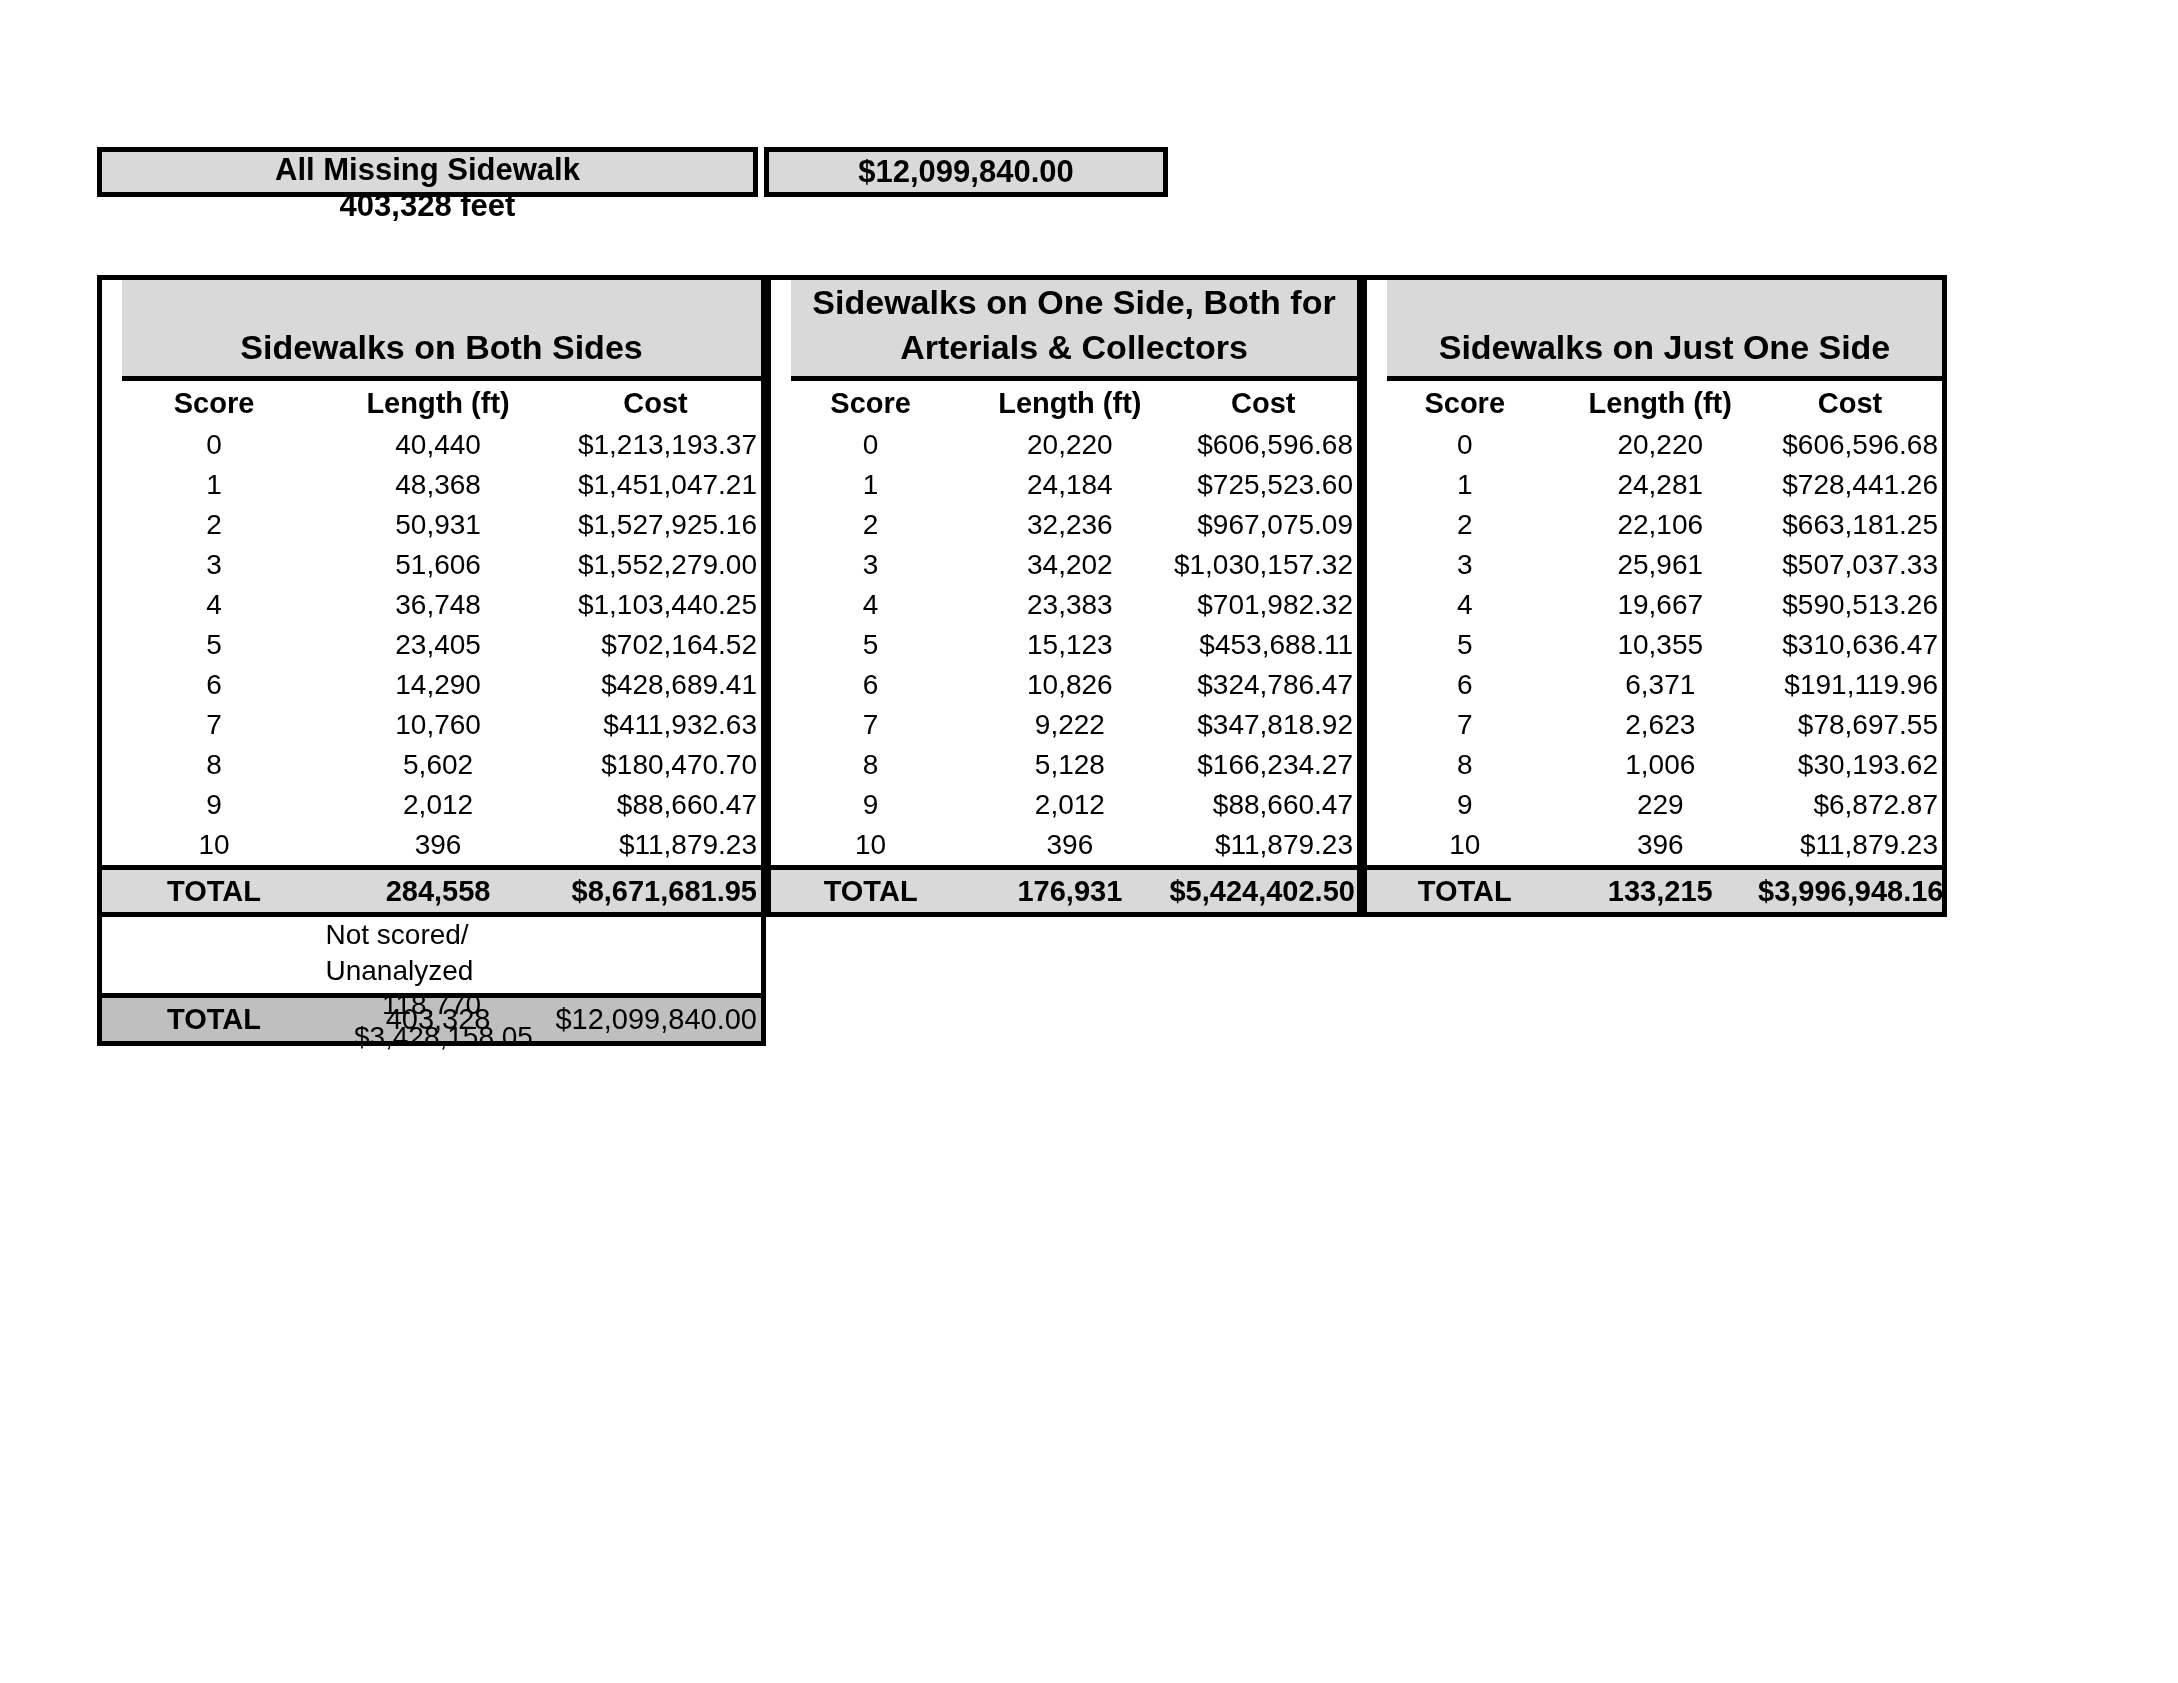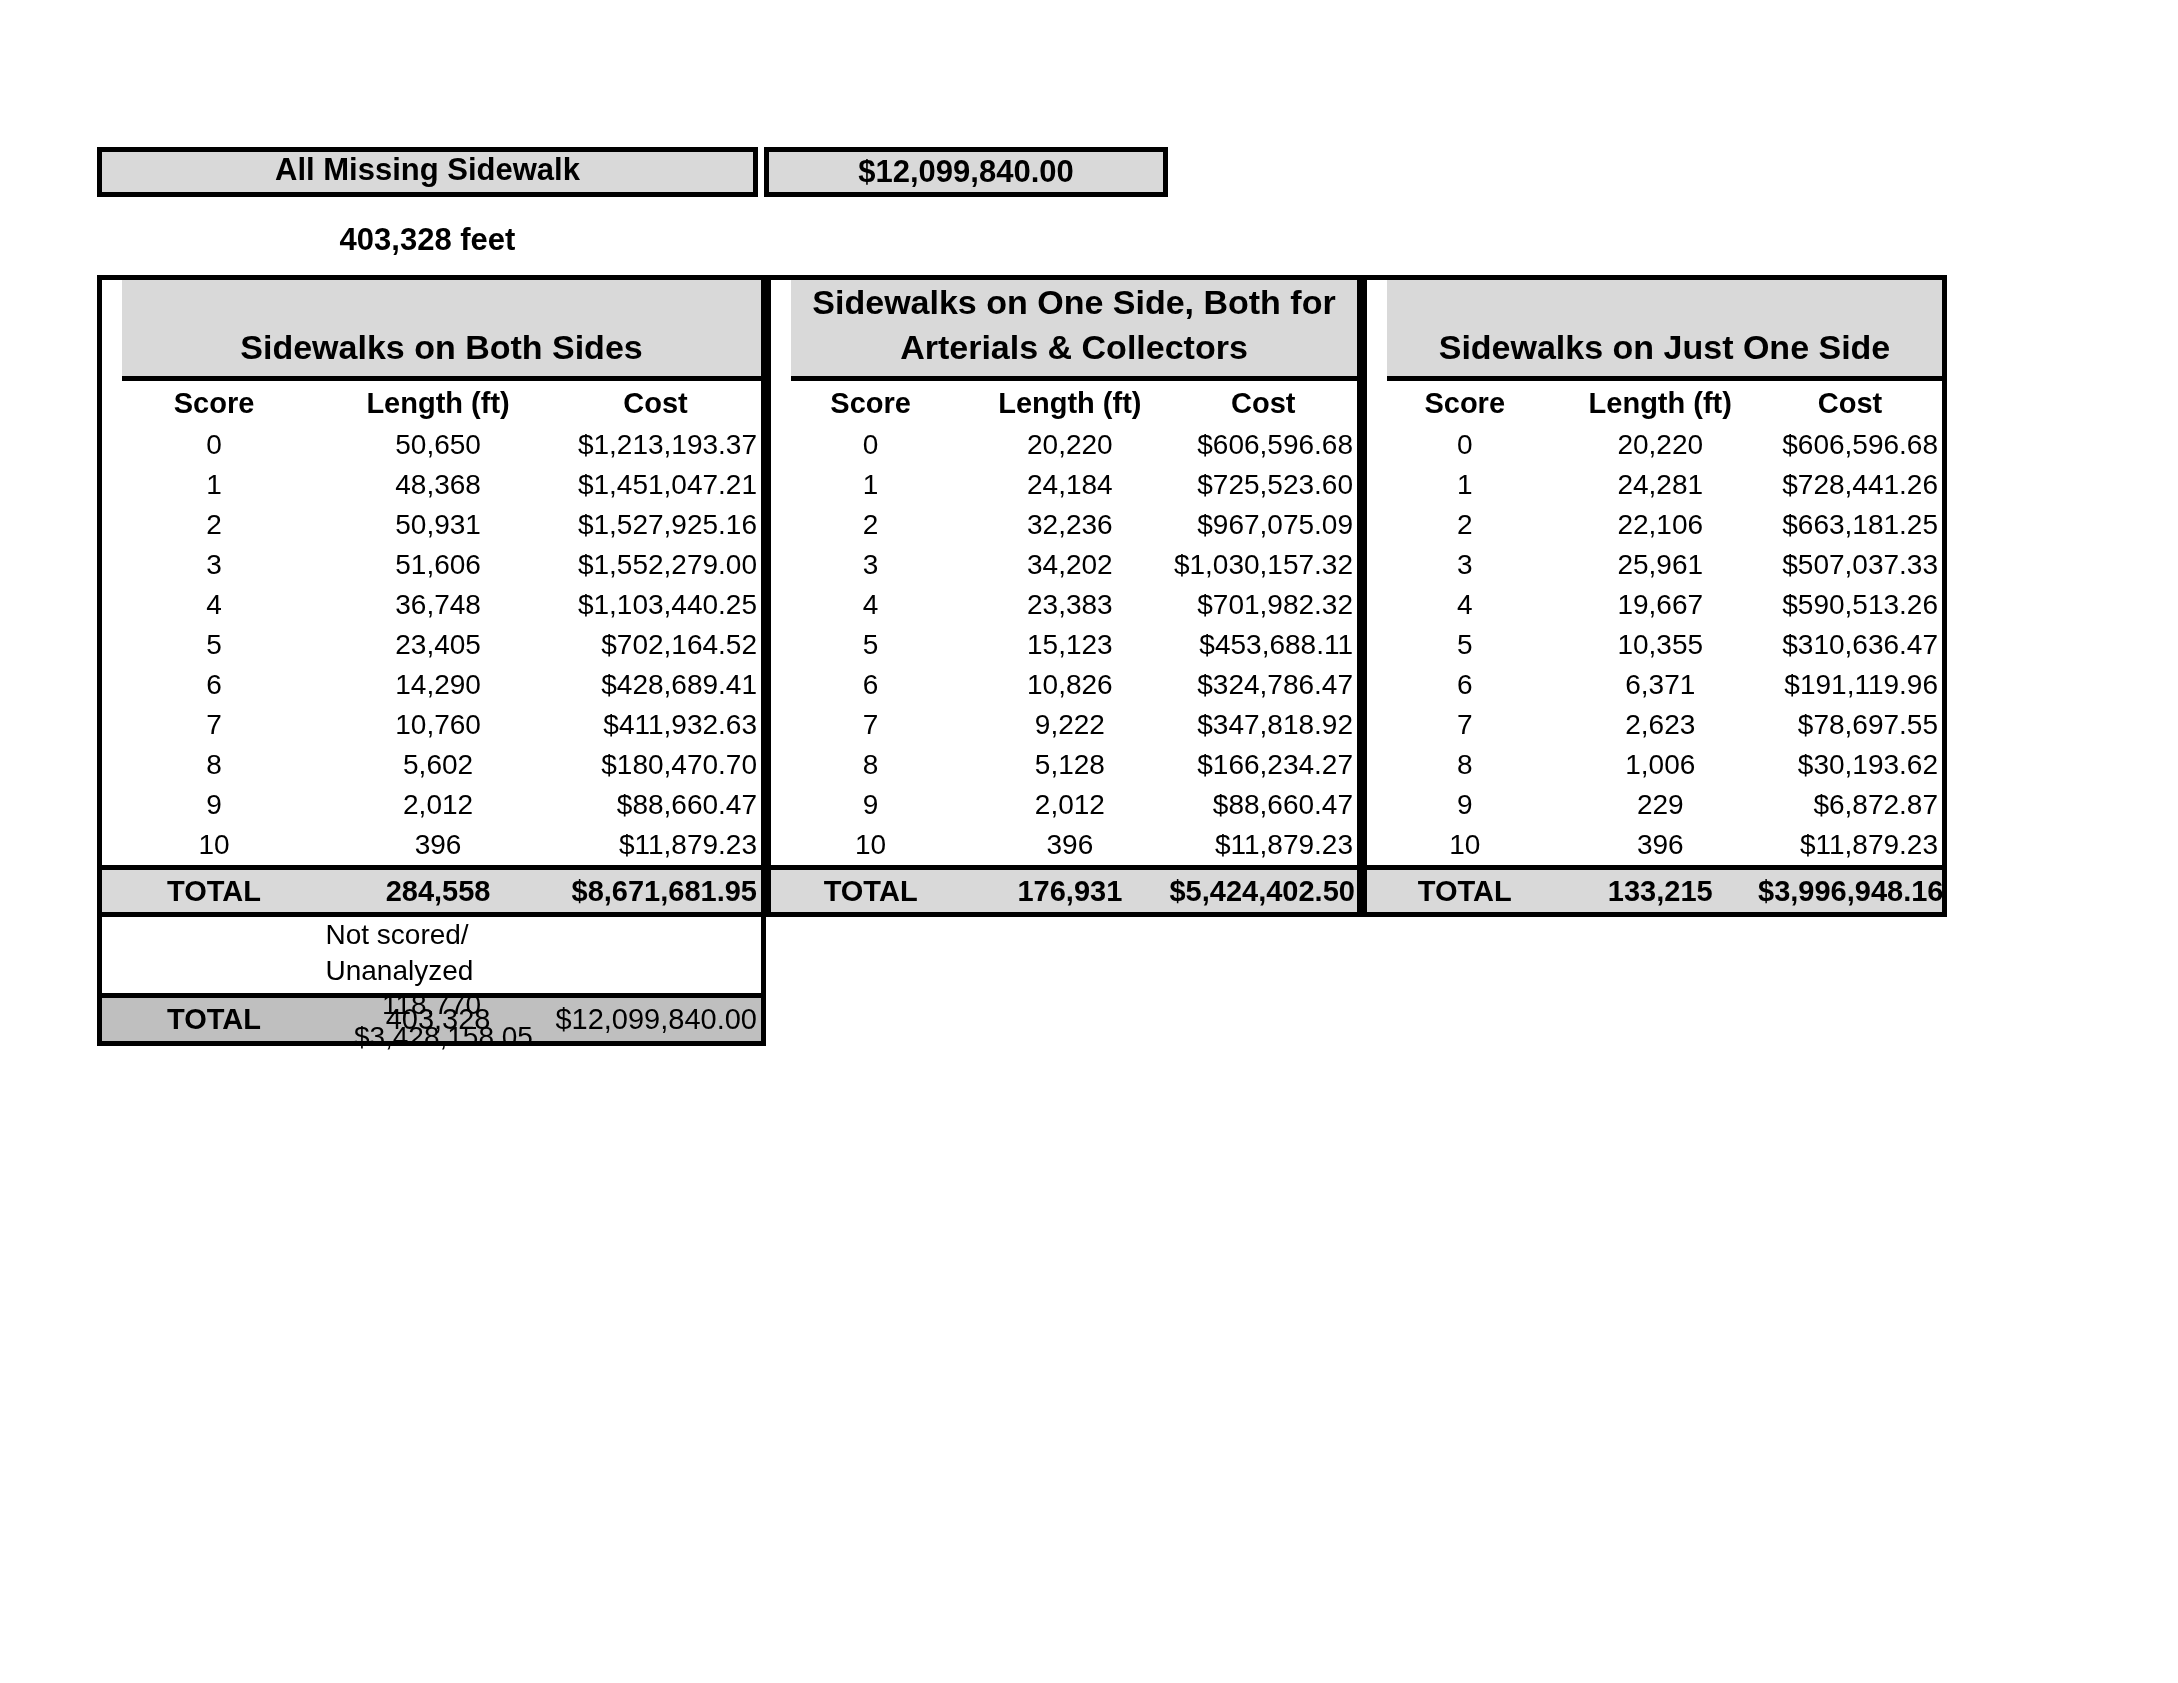--- a/index.html
+++ b/index.html
@@ -7,21 +7,21 @@
   body { width:2178px; height:1683px; position:relative;
          font-family:"Liberation Sans", sans-serif; color:#000; }
   .page { position:absolute; inset:0; }
 
   
   .summary-bar { position:absolute; left:97px; top:147px; display:flex; gap:6px; }
   .sum-box { background:#d9d9d9; border:5px solid #000; height:50px;
              display:flex; align-items:center; font-weight:bold; font-size:31px; }
   .sum-box-left { width:661px;flex-direction:column; }
   .sum-box-left .sum-cell-label { width:61%; text-align:center; }
-  .sum-box-left .sum-cell-len   { width:39%; text-align:center;margin-top:34px; }
+  .sum-box-left .sum-cell-len   { width:39%; text-align:center; }
   .sum-box-right { width:404px; justify-content:center; }
 
   
   .tables { position:absolute; left:97px; top:275px; display:flex; align-items:flex-start; }
   .tbl { border:5px solid #000; background:#fff; }
   .tbl-0 { width:669px; }
   .tbl-1 { width:596px; }
   .tbl-2 { width:585px; }
 
   .tbl-title { height:101px; background:#d9d9d9; border-bottom:5px solid #000;
@@ -73,21 +73,21 @@
 
       </div>
       <div class="hdr-row">
         <div class="c-score">Score</div>
         <div class="c-length">Length (ft)</div>
         <div class="c-cost">Cost</div>
       </div>
       <div>
           <div class="row">
             <div class="c-score">0</div>
-            <div class="c-length">50,650</div>
+            <div class="c-length">40,440</div>
             <div class="c-cost">$1,213,193.37</div>
           </div>
           <div class="row">
             <div class="c-score">1</div>
             <div class="c-length">48,368</div>
             <div class="c-cost">$1,451,047.21</div>
           </div>
           <div class="row">
             <div class="c-score">2</div>
             <div class="c-length">50,931</div>

